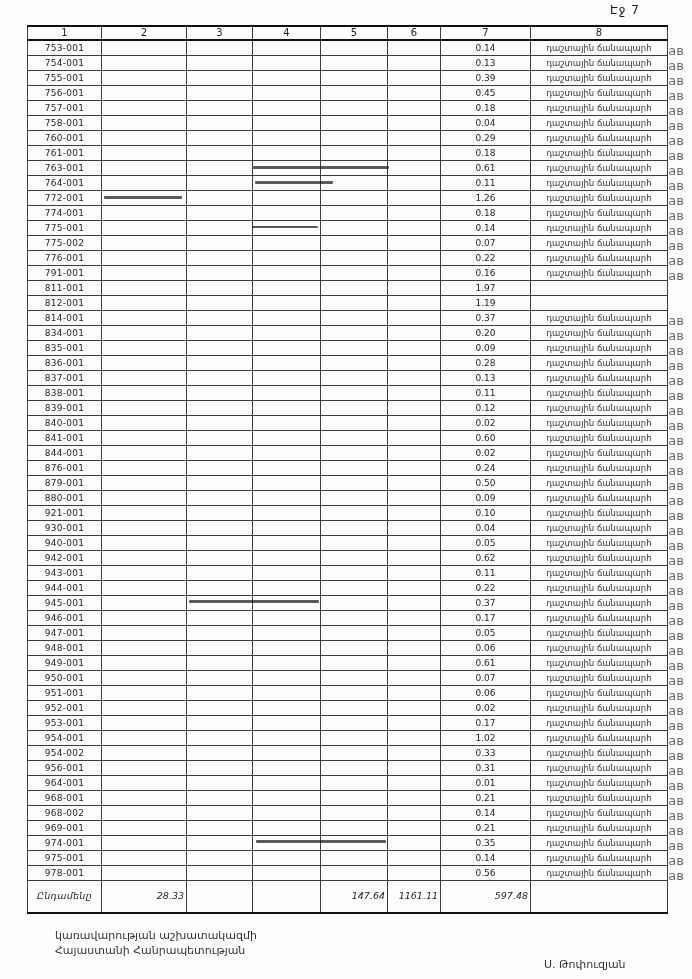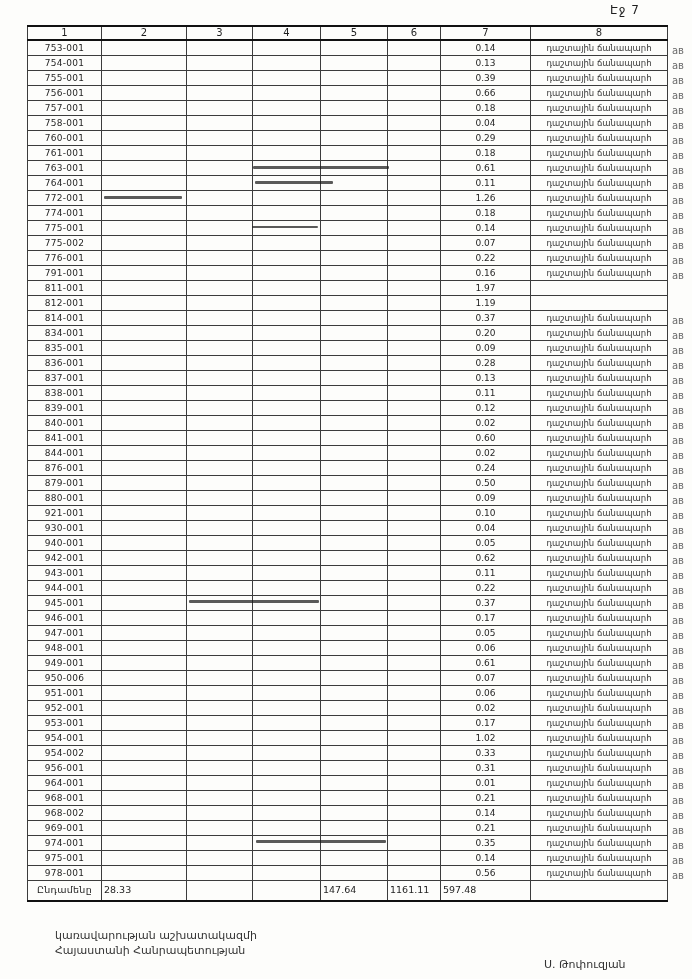--- a/index.html
+++ b/index.html
@@ -33,28 +33,29 @@
     border-top:2px solid #111; border-bottom:2px solid #111;
   }
   td.c1 { text-align:center; letter-spacing:.3px; }
   td.c7 { text-align:center; }
   td.c8 {
     text-align:center; font-size:8.5px; color:#363636;
     overflow:visible; position:relative;
   }
   .edge-mark {
     position:absolute; right:-17px; top:3px;
-    font-size:10px; color:#6a6a6a; letter-spacing:0;
+    font-size:13px; color:#6a6a6a; letter-spacing:0;
   }
   tfoot td {
-    height:20px; font-size:9.5px;
+    height:32px; font-size:9.5px;
     border-bottom:2px solid #111;
+    font-style:italic;
   }
   tfoot td.c1 { text-align:center; }
-  tfoot td.c2, tfoot td.c5, tfoot td.c6, tfoot td.c7 { text-align:left; }
+  tfoot td.c2, tfoot td.c5, tfoot td.c6, tfoot td.c7 { text-align:right; }
   .smudge {
     position:absolute; background:#1c1c1c; opacity:.72;
     border-radius:1px; filter:blur(.4px);
   }
   .footer-left {
     position:absolute; left:55px; top:928px;
     font-size:11px; line-height:15px; color:#333;
   }
   .footer-right {
     position:absolute; left:544px; top:958px;
@@ -120,21 +121,21 @@
         <td class="c7">0.39</td>
         <td class="c8">դաշտային ճանապարհ<span class="edge-mark">ав</span></td>
       </tr>
       <tr>
         <td class="c1">756-001</td>
         <td class="c2"></td>
         <td class="c3"></td>
         <td class="c4"></td>
         <td class="c5"></td>
         <td class="c6"></td>
-        <td class="c7">0.66</td>
+        <td class="c7">0.45</td>
         <td class="c8">դաշտային ճանապարհ<span class="edge-mark">ав</span></td>
       </tr>
       <tr>
         <td class="c1">757-001</td>
         <td class="c2"></td>
         <td class="c3"></td>
         <td class="c4"></td>
         <td class="c5"></td>
         <td class="c6"></td>
         <td class="c7">0.18</td>
@@ -504,21 +505,21 @@
         <td class="c1">949-001</td>
         <td class="c2"></td>
         <td class="c3"></td>
         <td class="c4"></td>
         <td class="c5"></td>
         <td class="c6"></td>
         <td class="c7">0.61</td>
         <td class="c8">դաշտային ճանապարհ<span class="edge-mark">ав</span></td>
       </tr>
       <tr>
-        <td class="c1">950-006</td>
+        <td class="c1">950-001</td>
         <td class="c2"></td>
         <td class="c3"></td>
         <td class="c4"></td>
         <td class="c5"></td>
         <td class="c6"></td>
         <td class="c7">0.07</td>
         <td class="c8">դաշտային ճանապարհ<span class="edge-mark">ав</span></td>
       </tr>
       <tr>
         <td class="c1">951-001</td>

